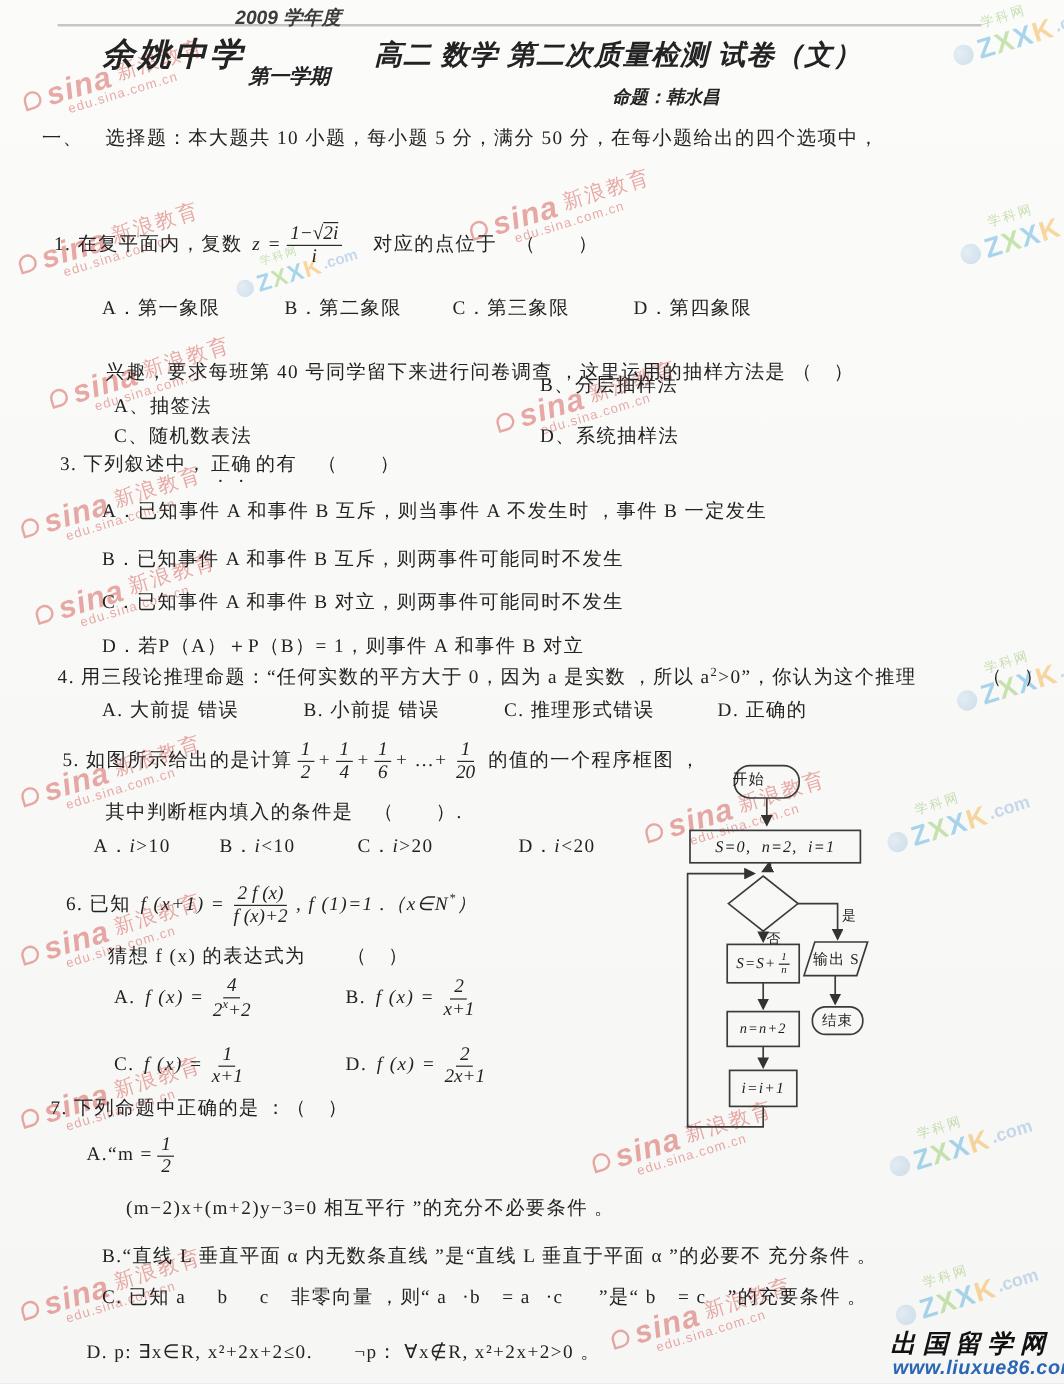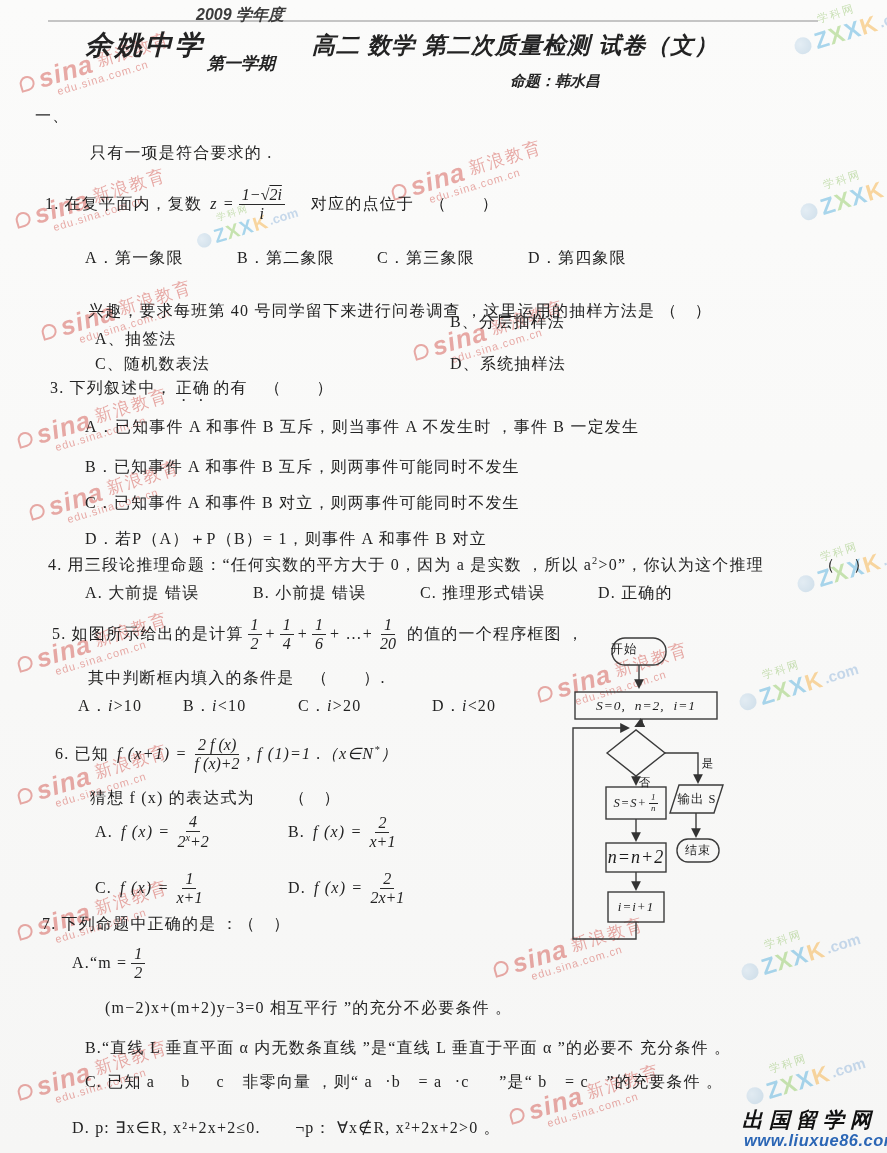--- a/index.html
+++ b/index.html
@@ -254,21 +254,21 @@
 
     <div class="scanline" style="left:48px;top:20px;width:770px;height:2px"></div>
 
     <div class="abs hz" style="left:85px;top:27px;font-size:27px;font-weight:bold;letter-spacing:3px">余姚中学</div>
     <div class="abs hz" style="left:196px;top:5px;font-size:16px;font-weight:bold;color:#3c3c3c">2009 学年度</div>
     <div class="abs hz" style="left:207px;top:52px;font-size:17px;font-weight:bold">第一学期</div>
     <div class="abs hz" style="left:312px;top:30px;font-size:23px;font-weight:bold;letter-spacing:1px">高二 数学 第二次质量检测 试卷（文）</div>
     <div class="abs hz" style="left:510px;top:72px;font-size:15px;font-weight:bold">命题：韩水昌</div>
 
     <div class="abs txt" style="left:35px;top:104px">一、</div>
-    <div class="abs txt" style="left:90px;top:141px">只有一项是符合要求的 .</div>
+    <div class="abs txt" style="left:88px;top:104px">选择题：本大题共 10 小题，每小题 5 分，满分 50 分，在每小题给出的四个选项中，</div>
 
     <div class="abs row" style="left:45px;top:177px;height:54px">
       <span class="txt">1.  在复平面内，复数</span>
       <span class="txt it" style="margin-left:8px">z =</span>
       <span class="frac">
         <span class="fn"><span>1−</span><span><span>√</span><span class="sqrtline">2i</span></span></span>
         <span class="fd">i</span>
       </span>
       <span class="txt" style="margin-left:22px">对应的点位于</span>
       <span class="txt" style="margin-left:16px">（　　）</span>
@@ -424,21 +424,21 @@
       <div class="fc-label" style="left:88px;top:150px;width:14px;height:14px;font-size:11.5px">否</div>
       <div class="fc-label" style="left:151px;top:131px;width:14px;height:14px;font-size:11.5px">是</div>
       <div class="fc-label it" style="left:56px;top:162px;width:60px;height:32px">
           <span>S=S+</span>
           <span class="minifrac">
             <span class="fn">1</span>
             <span>n</span>
           </span>
         </div>
       <div class="fc-label" style="left:120px;top:160px;width:54px;height:28px">输出 S</div>
-      <div class="fc-label it" style="left:56px;top:218px;width:60px;height:29px;font-size:18px">n=n+2</div>
+      <div class="fc-label it" style="left:56px;top:218px;width:60px;height:29px;font-size:12px">n=n+2</div>
       <div class="fc-label it" style="left:58px;top:267px;width:56px;height:30px;font-size:13px">i=i+1</div>
       <div class="fc-label" style="left:127px;top:214px;width:42px;height:23px;font-size:12px">结束</div>
     </div>
 
     <div class="abs hz ftr-site" style="left:742px;top:1106px">出国留学网</div>
     <div class="abs hz ftr-url" style="left:744px;top:1131px">www.liuxue86.com</div>
   </div>
 </div>
 
 </body></html>

